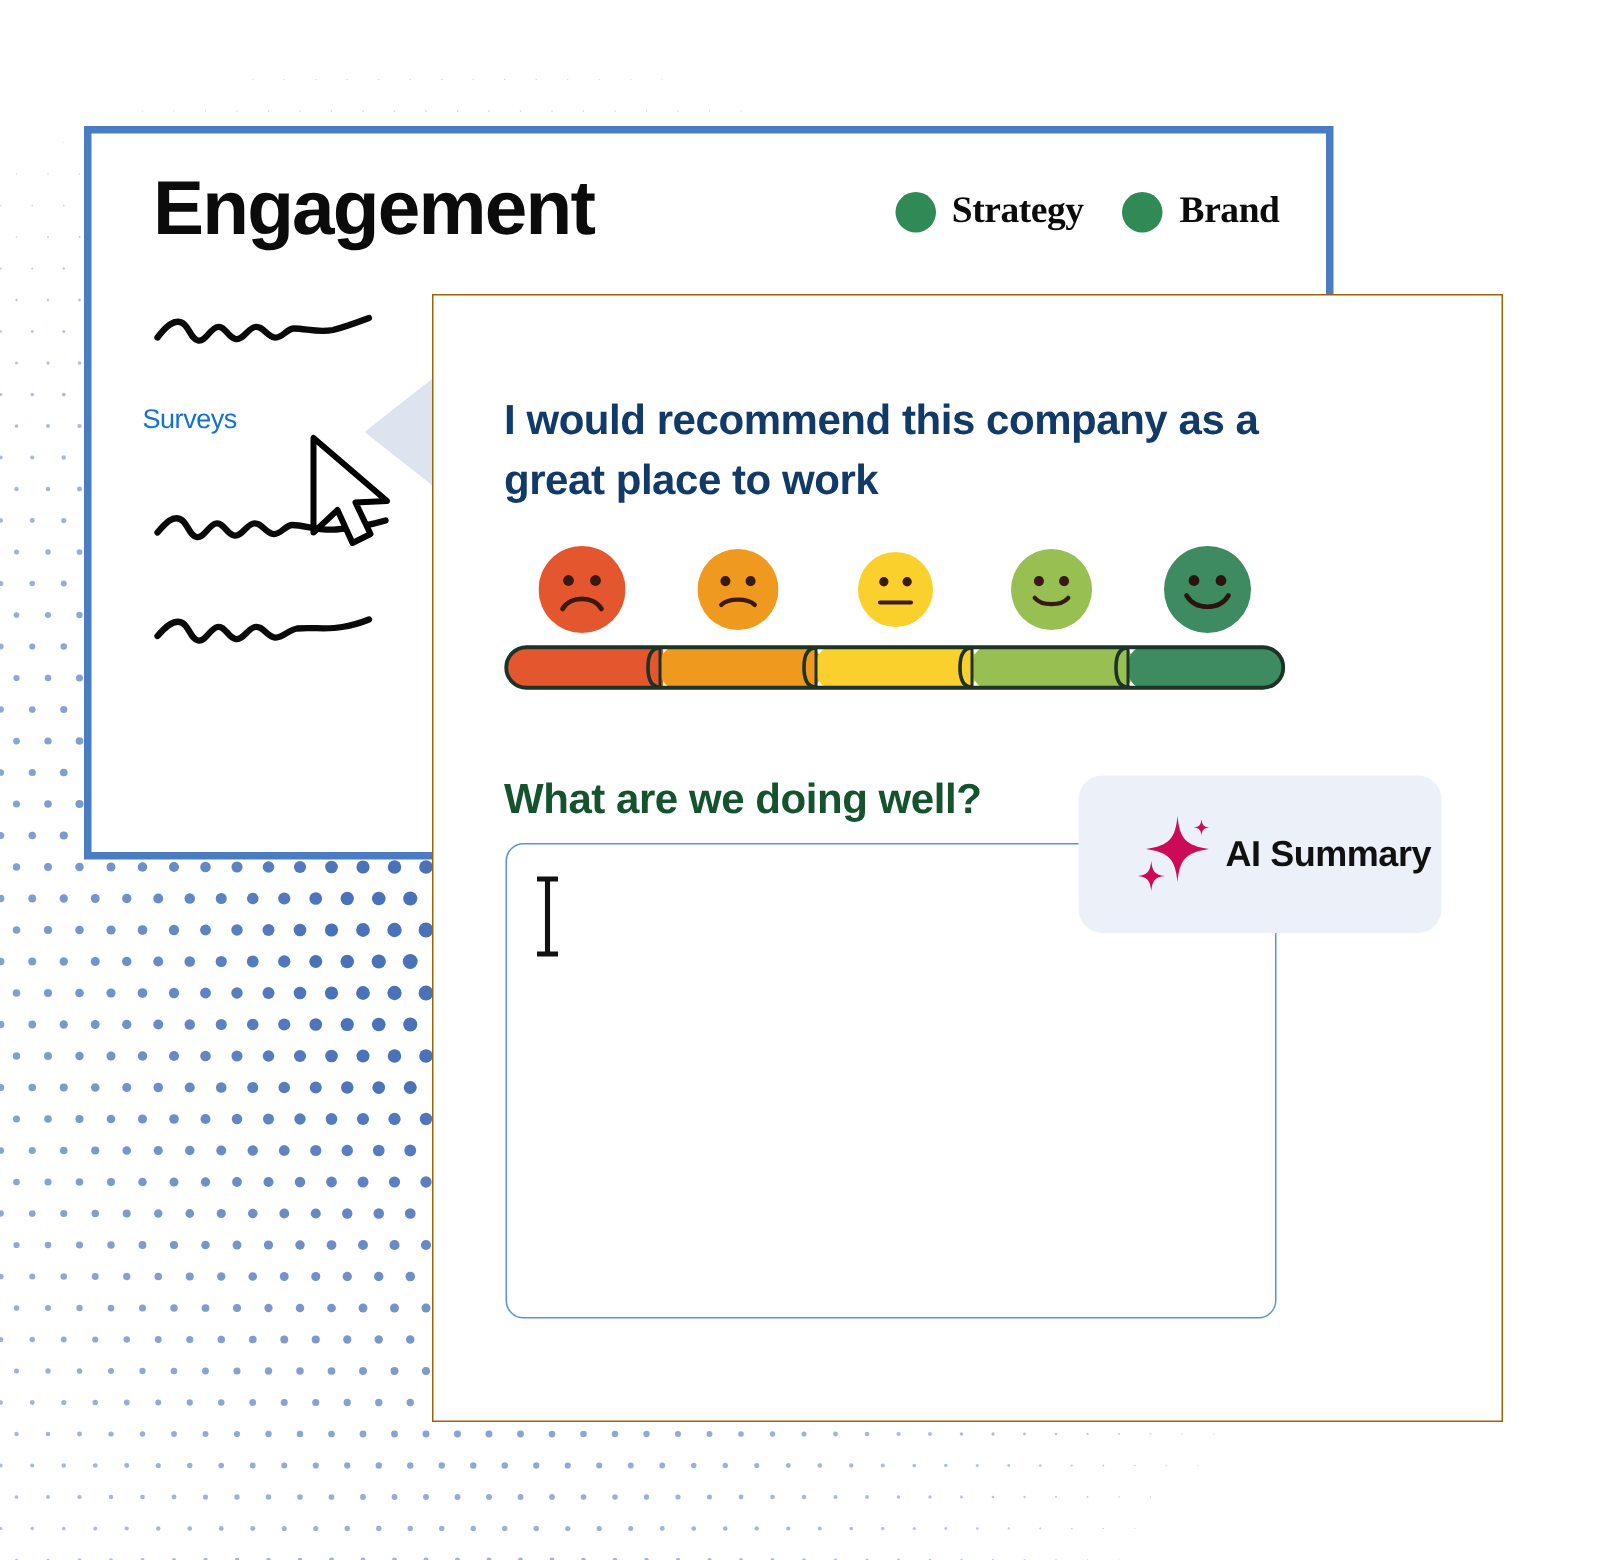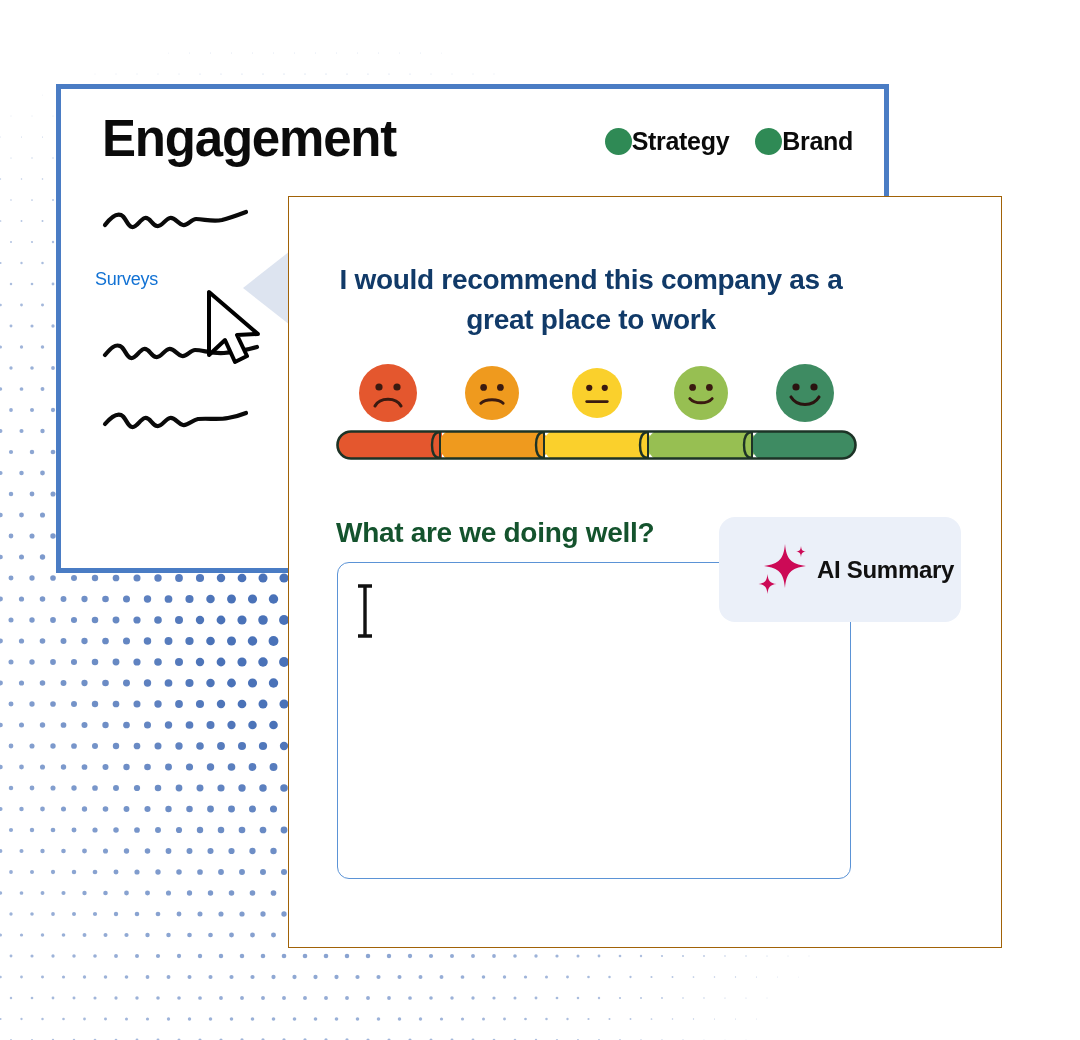--- a/index.html
+++ b/index.html
@@ -9,21 +9,20 @@
   body {
     width: 1080px; height: 1040px;
     position: relative; overflow: hidden;
     font-family: "Liberation Sans", sans-serif;
     -webkit-font-smoothing: antialiased;
   }
   #stage {
     position: absolute; left: 0; top: 0;
     width: 896px; height: 1040px;
     background: #ffffff;
-    text-align: center;
   }
 
   
   #halftone {
     position: absolute; left: 0; top: 0;
     width: 1080px; height: 1040px;
     z-index: 0;
   }
 
   
@@ -45,21 +44,21 @@
     color: #0b0b0b;
     white-space: nowrap;
   }
   #legend {
     position: absolute;
     right: 31px; top: 38px;
     display: flex; align-items: center;
     gap: 26px;
   }
   .legend-item {
-    display: flex; align-items: center; 
+    display: flex; align-items: center; gap: 11px; font-family: Liberation Serif, serif;
   }
   .legend-dot {
     width: 27px; height: 27px; border-radius: 50%;
     background: #2f8a55;
     flex: none;
   }
   .legend-label {
     font-size: 25px; font-weight: 700;
     color: #0b0b0b; white-space: nowrap;
     letter-spacing: -0.3px;

